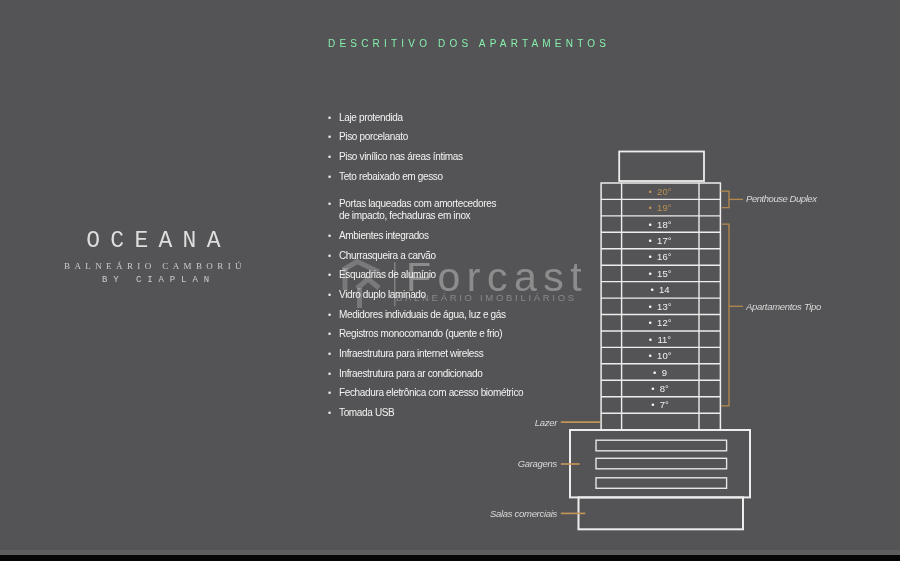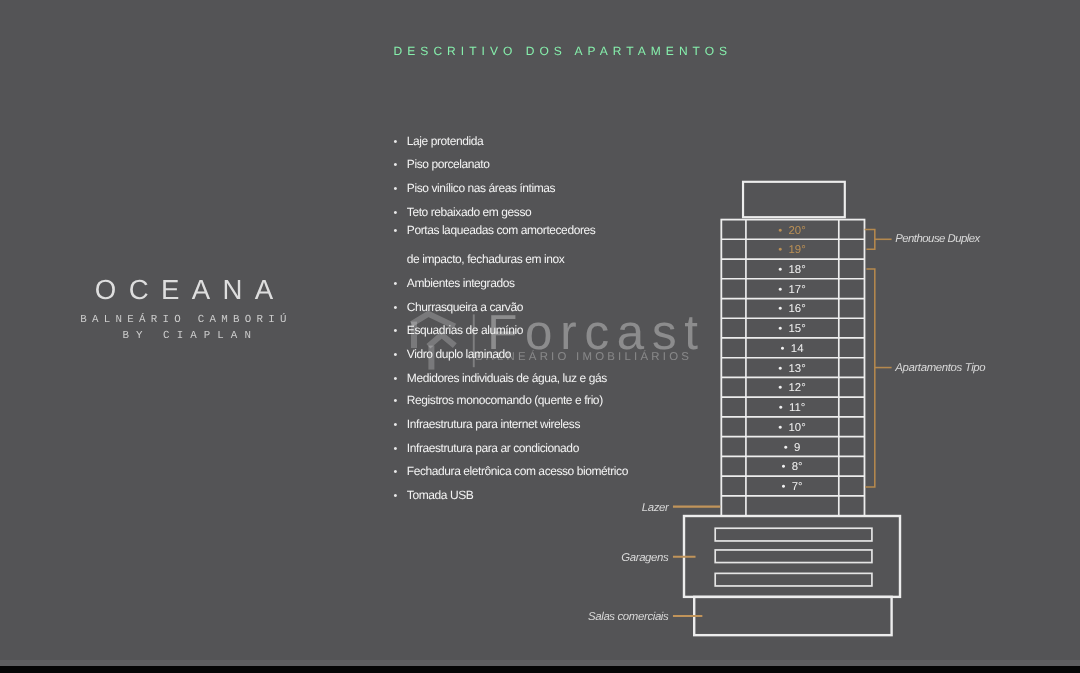--- a/index.html
+++ b/index.html
@@ -6,23 +6,23 @@
 body{width:900px;height:561px;position:relative;background:#545456;overflow:hidden;font-family:"Liberation Sans",sans-serif}
 .abs{position:absolute}
 .li{position:absolute;left:328px;font-size:10px;line-height:12px;color:#f3f3f3;letter-spacing:-0.35px;white-space:nowrap}
 .li .b{display:inline-block;width:11px;font-size:9px;color:#e8e8e8;letter-spacing:0}
 </style>
 </head>
 <body>
 
 <div class="abs" style="left:328px;top:37px;font-size:10px;line-height:14px;letter-spacing:4.2px;color:#86efac;white-space:nowrap">DESCRITIVO DOS APARTAMENTOS</div>
 
-<div class="abs" style="left:0px;top:230px;width:317px;text-align:center;font-family:Liberation Sans, sans-serif;color:#dedede;font-size:23px;line-height:23px;letter-spacing:10.3px;white-space:nowrap">OCEANA</div>
+<div class="abs" style="left:0px;top:230px;width:317px;text-align:center;font-family:Liberation Mono, monospace;color:#dedede;font-size:23px;line-height:23px;letter-spacing:10.3px;white-space:nowrap">OCEANA</div>
 
-<div class="abs" style="left:0px;top:261px;width:310px;text-align:center;font-family:Liberation Mono, monospace;color:#cccccc;font-size:9px;line-height:10px;letter-spacing:4.4px;white-space:nowrap">BALNEÁRIO CAMBORIÚ</div>
+<div class="abs" style="left:0px;top:261px;width:310px;text-align:center;font-family:Liberation Serif, serif;color:#cccccc;font-size:9px;line-height:10px;letter-spacing:4.4px;white-space:nowrap">BALNEÁRIO CAMBORIÚ</div>
 
 <div class="abs" style="left:0px;top:275px;width:317px;text-align:center;font-family:Liberation Mono, monospace;color:#cccccc;font-size:9px;line-height:10px;letter-spacing:5.9px;white-space:nowrap">BY CIAPLAN</div>
 
 <svg class="abs" style="left:0;top:0" width="900" height="561" viewBox="0 0 900 561">
   <g stroke="rgba(255,255,255,0.22)" fill="none" stroke-width="5">
     <path d="M343,270 L357,261.5 L379,272"></path>
     <path d="M345,268 L345,290"></path>
     <path d="M357,288.5 L368,279 L379,288"></path>
     <path d="M359.5,288 L359.5,308"></path>
   </g>
@@ -31,21 +31,21 @@
 </svg>
 
 <div class="abs" style="left:406px;top:257px;font-family:Liberation Sans, sans-serif;font-size:41px;line-height:41px;letter-spacing:6.5px;color:rgba(255,255,255,0.33);white-space:nowrap">Forcast</div>
 
 <div class="abs" style="left:396px;top:292px;font-size:9.5px;line-height:11px;letter-spacing:2.7px;color:rgba(255,255,255,0.30);white-space:nowrap">BALNEÁRIO IMOBILIÁRIOS</div>
 
 <div class="li" style="top:112px"><span class="b">•</span>Laje protendida</div>
 <div class="li" style="top:131px"><span class="b">•</span>Piso porcelanato</div>
 <div class="li" style="top:151px"><span class="b">•</span>Piso vinílico nas áreas íntimas</div>
 <div class="li" style="top:171px"><span class="b">•</span>Teto rebaixado em gesso</div>
-<div class="li" style="top:186px"><span class="b">•</span>Portas laqueadas com amortecedores</div>
+<div class="li" style="top:198px"><span class="b">•</span>Portas laqueadas com amortecedores</div>
 <div class="li" style="top:210px"><span class="b" style="color:transparent">•</span>de impacto, fechaduras em inox</div>
 <div class="li" style="top:230px"><span class="b">•</span>Ambientes integrados</div>
 <div class="li" style="top:250px"><span class="b">•</span>Churrasqueira a carvão</div>
 <div class="li" style="top:269px"><span class="b">•</span>Esquadrias de alumínio</div>
 <div class="li" style="top:289px"><span class="b">•</span>Vidro duplo laminado</div>
 <div class="li" style="top:309px"><span class="b">•</span>Medidores individuais de água, luz e gás</div>
 <div class="li" style="top:328px"><span class="b">•</span>Registros monocomando (quente e frio)</div>
 <div class="li" style="top:348px"><span class="b">•</span>Infraestrutura para internet wireless</div>
 <div class="li" style="top:368px"><span class="b">•</span>Infraestrutura para ar condicionado</div>
 <div class="li" style="top:387px"><span class="b">•</span>Fechadura eletrônica com acesso biométrico</div>

